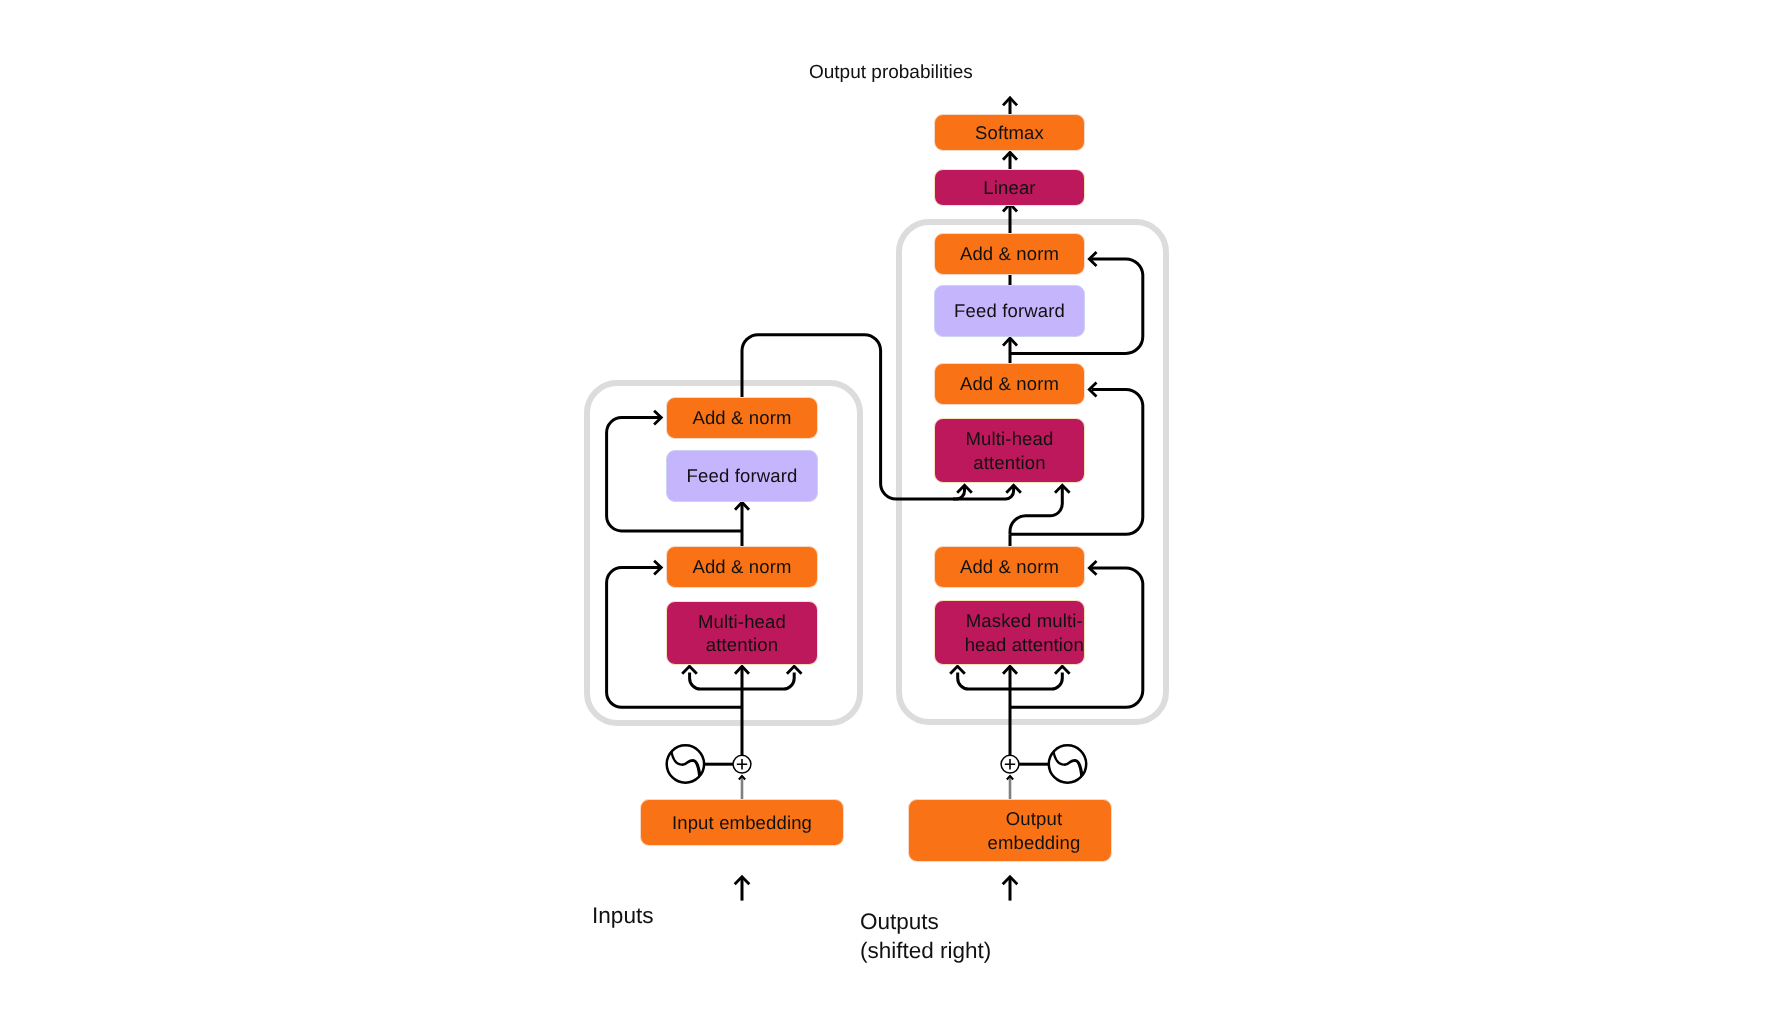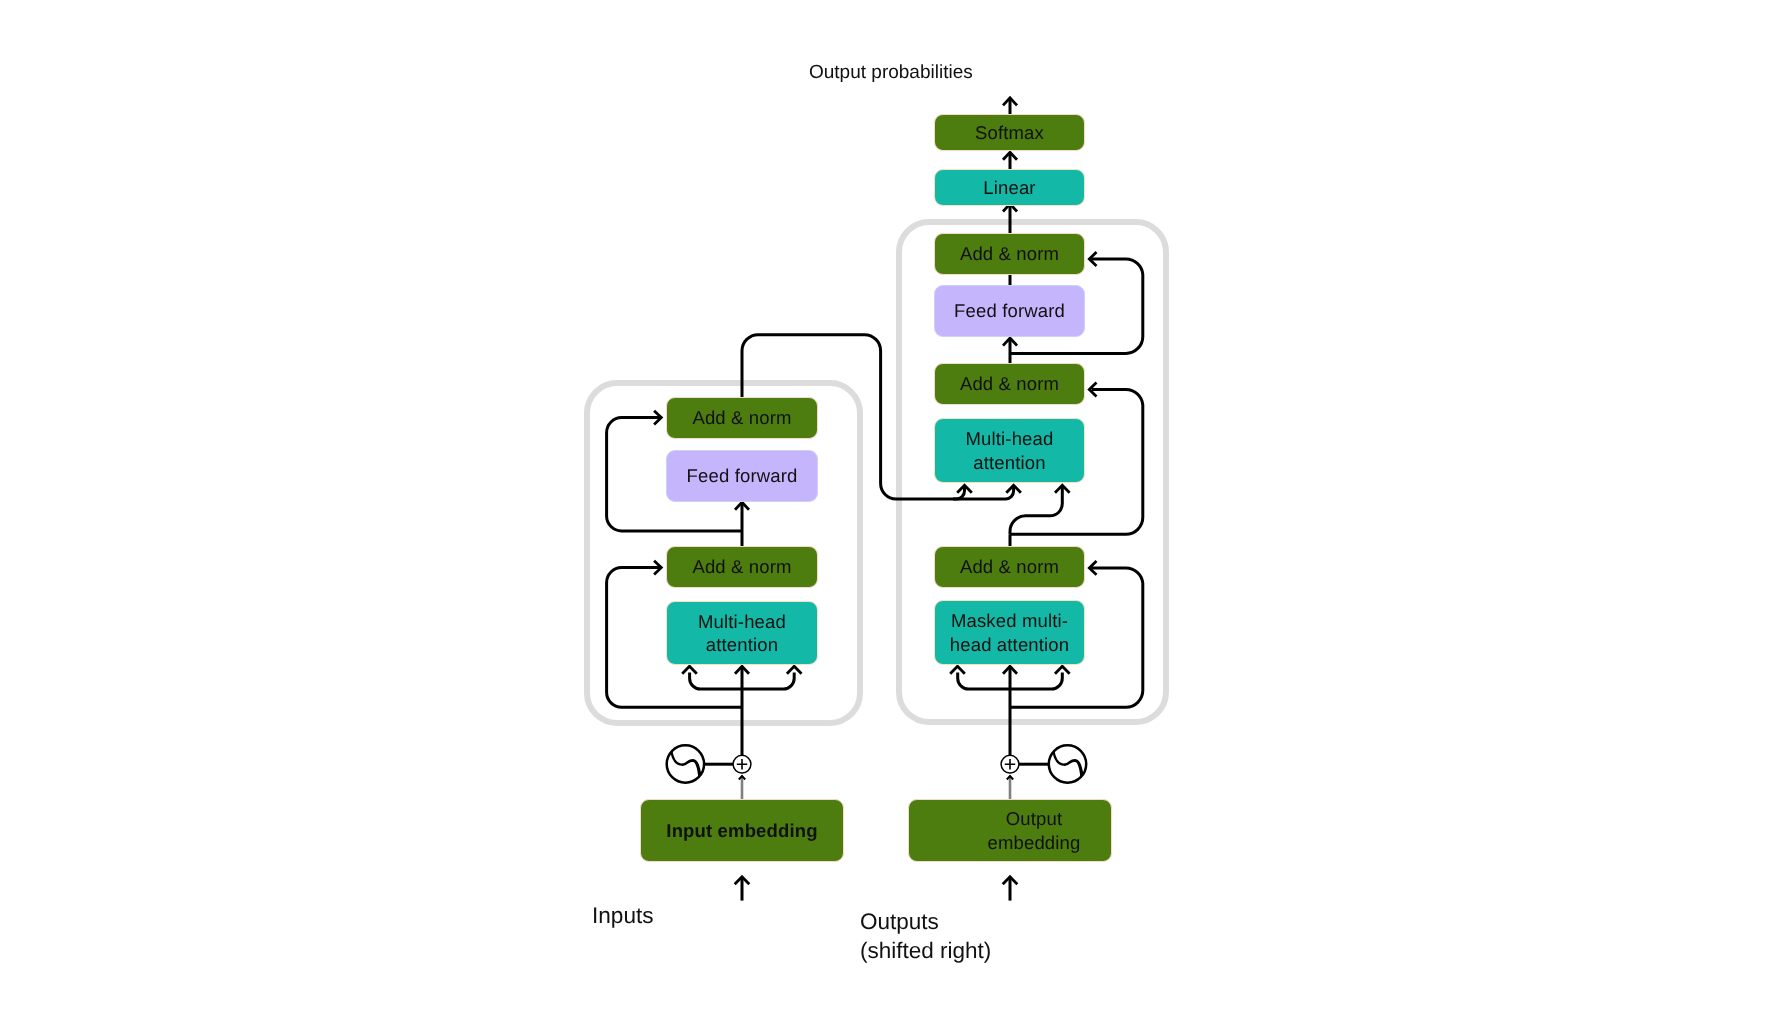--- a/index.html
+++ b/index.html
@@ -5,22 +5,22 @@
   html,body{margin:0;padding:0;background:#ffffff;}
   body{width:1778px;height:1028px;overflow:hidden;
        font-family:"Liberation Sans",sans-serif;-webkit-font-smoothing:antialiased;text-rendering:geometricPrecision;}
   #stage{position:relative;width:1778px;height:1028px;background:#fff;}
   #wires{position:absolute;left:0;top:0;width:1778px;height:1028px;}
   .node{position:absolute;box-sizing:border-box;display:flex;align-items:center;
         justify-content:center;text-align:center;border-radius:9px;border:1px solid transparent;
         color:#111111;font-size:18.5px;line-height:1.27;letter-spacing:0.15px;}
   .grp{position:absolute;box-sizing:border-box;border:6px solid #dcdcdc;border-radius:33px;background:transparent;}
   .lbl{position:absolute;color:#111111;white-space:pre;}
-  .n-addnorm{background:#4d7c0f;border-color:#f7d9c8;}
-  .n-attn{background:#14b8a6;border-color:#f6e3bd;}
+  .n-addnorm{background:#f97316;border-color:#f7d9c8;}
+  .n-attn{background:#be185d;border-color:#f6e3bd;}
   .n-ff{background:#c4b5fd;border-color:#ccd1f6;}
   .ml span{white-space:pre-line;}
 </style>
 </head>
 <body>
 
 <div id="stage">
 
   <div class="grp" style="left:584px;top:380px;width:279px;height:346px;"></div>
   <div class="grp" style="left:896px;top:219px;width:273px;height:506px;"></div>
@@ -148,40 +148,40 @@
   <div class="node n-addnorm" style="left:934px;top:363px;width:151px;height:42px;">
       <span>Add &amp; norm</span>
     </div>
   <div class="node n-attn ml" style="left:934px;top:418px;width:151px;height:65px;">
       <span>Multi-head
 attention</span>
     </div>
   <div class="node n-addnorm" style="left:934px;top:546px;width:151px;height:42px;">
       <span>Add &amp; norm</span>
     </div>
-  <div class="node n-attn ml" style="left:934px;top:600px;width:151px;height:65px;">
+  <div class="node n-attn ml" style="left:934px;top:600px;width:151px;height:65px;justify-content:flex-end;">
       <span>Masked multi-
 head attention</span>
     </div>
 
   <div class="node n-addnorm" style="left:666px;top:397px;width:152px;height:42px;">
       <span>Add &amp; norm</span>
     </div>
   <div class="node n-ff" style="left:666px;top:450px;width:152px;height:52px;">
       <span>Feed forward</span>
     </div>
   <div class="node n-addnorm" style="left:666px;top:546px;width:152px;height:42px;">
       <span>Add &amp; norm</span>
     </div>
   <div class="node n-attn ml" style="left:666px;top:601px;width:152px;height:64px;">
       <span>Multi-head
 attention</span>
     </div>
 
-  <div class="node n-addnorm" style="left:640px;top:799px;width:204px;height:63px;font-weight:bold;">
+  <div class="node n-addnorm" style="left:640px;top:799px;width:204px;height:47px;">
       <span>Input embedding</span>
     </div>
   <div class="node n-addnorm" style="left:908px;top:799px;width:204px;height:63px;padding-left:48px;">
       <span>Output embedding</span>
     </div>
 
   <div class="lbl" style="left:809px;top:62px;width:400px;font-size:19px;">Output probabilities</div>
   <div class="lbl" style="left:860px;top:908px;width:300px;font-size:22.5px;line-height:1.277;"><span>Outputs</span><br><span>(shifted right)</span></div>
   <div class="lbl" style="left:592px;top:903px;width:300px;font-size:22.6px;">Inputs</div>
 

